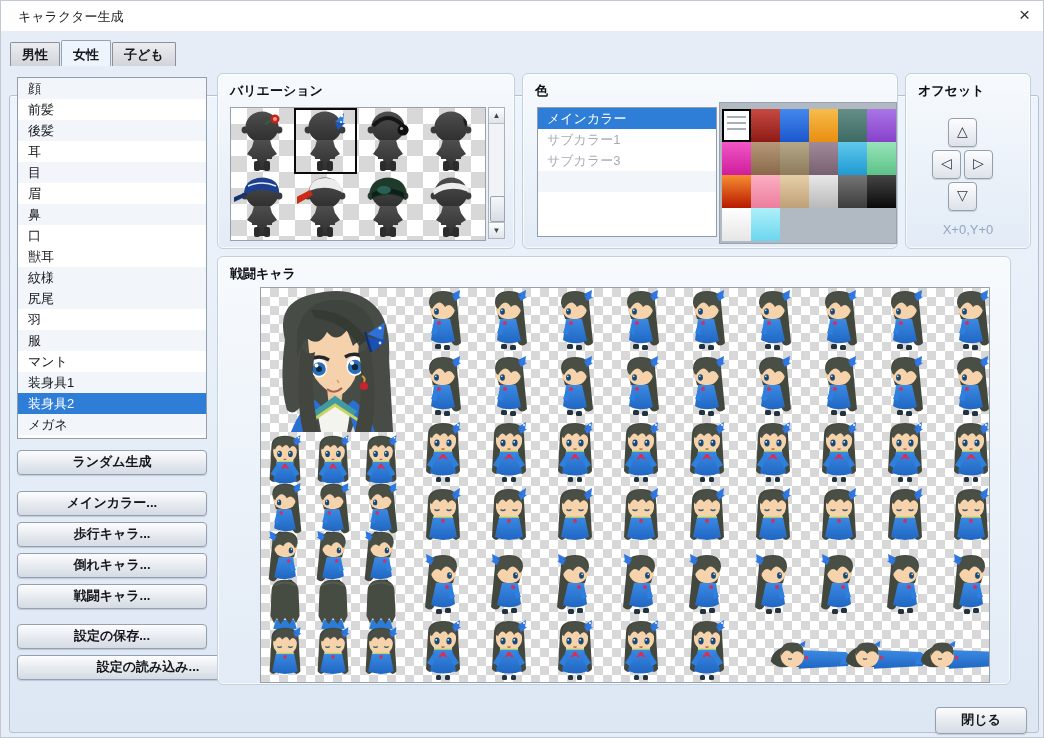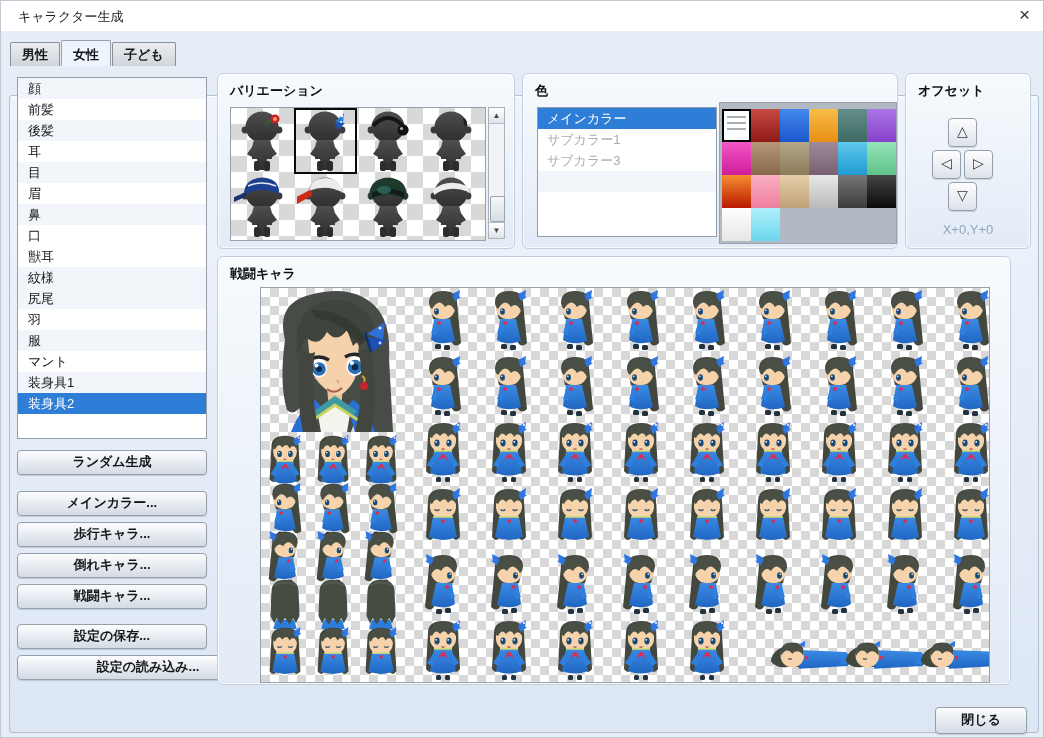--- a/index.html
+++ b/index.html
@@ -245,20 +245,21 @@
       <div class="lrow alt">鼻</div>
       <div class="lrow">口</div>
       <div class="lrow">獣耳</div>
       <div class="lrow alt">紋様</div>
       <div class="lrow alt">尻尾</div>
       <div class="lrow">羽</div>
       <div class="lrow alt">服</div>
       <div class="lrow">マント</div>
       <div class="lrow alt">装身具1</div>
       <div class="lrow sel">装身具2</div>
+      <div class="lrow alt">メガネ</div>
     </div>
   <div id="action-buttons">
       <div class="pushbtn" style="top: 449px;">ランダム生成</div>
       <div class="pushbtn" style="top: 490px;">メインカラー...</div>
       <div class="pushbtn" style="top: 521px;">歩行キャラ...</div>
       <div class="pushbtn" style="top: 552px;">倒れキャラ...</div>
       <div class="pushbtn" style="top: 583px;">戦闘キャラ...</div>
       <div class="pushbtn" style="top: 623px;">設定の保存...</div>
       <div class="pushbtn" style="top: 654px; padding-left: 36px;">設定の読み込み...</div>
     </div>

